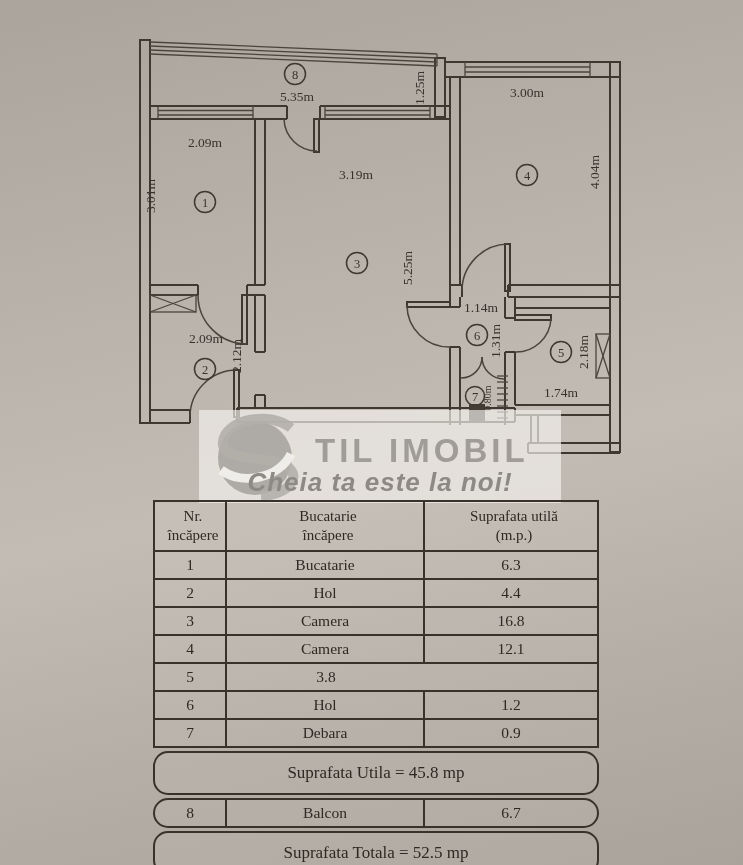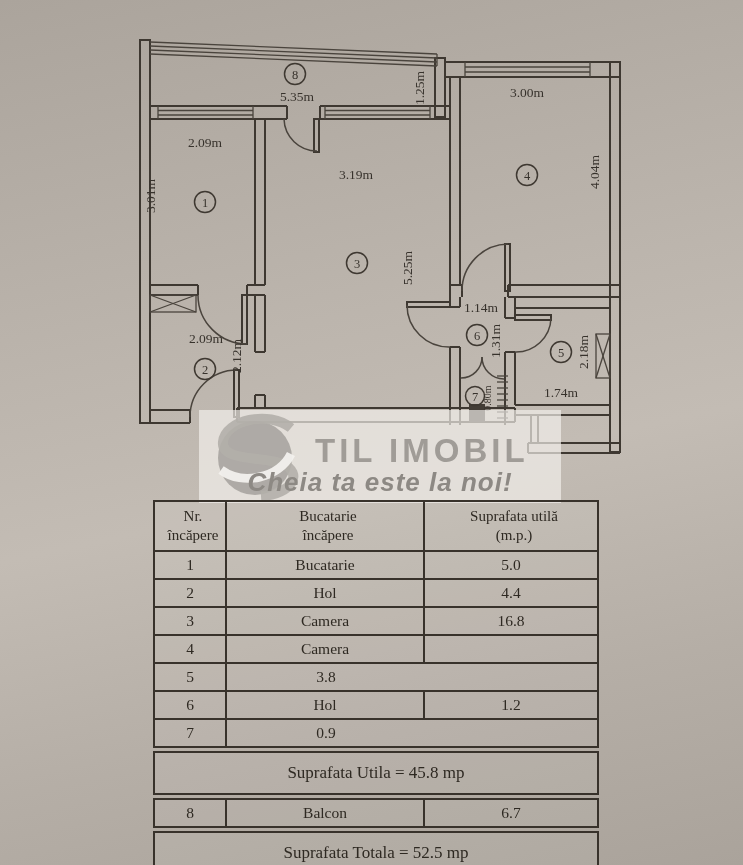--- a/index.html
+++ b/index.html
@@ -31,21 +31,21 @@
     font-size:33px;letter-spacing:4px;color:#a09c97;white-space:nowrap;
   }
   .wm-tag{
     position:absolute;left:0;right:0;top:57px;text-align:center;
     font-family:"Liberation Sans",sans-serif;font-weight:bold;font-style:italic;
     font-size:26px;color:#8d8984;letter-spacing:1px;white-space:nowrap;
   }
   
   .area-table{position:absolute;left:153px;top:500px;width:446px;color:#2e2922;}
   .tsec{border:2px solid #38322b;background:rgba(255,255,255,0.06);}
-  .tsec + .tsec{margin-top:3px;}
+  .tsec + .tsec{margin-top:3px;border-radius:15px;}
   .trow{display:grid;grid-template-columns:72px 198px 1fr;}
   .trow + .trow{border-top:2px solid #38322b;}
   .c{display:flex;align-items:center;justify-content:center;text-align:center;
      font-size:15.5px;line-height:1.3;padding:1px 2px;}
   .c1,.c2{border-right:2px solid #38322b;}
   .thead .c{height:46px;white-space:pre-line;font-size:15px;padding-left:8px;}
   .trow .c{height:24px;}
   .thead .c{height:46px;}
   .merged{height:40px;display:flex;align-items:center;justify-content:center;
           font-size:17px;}
@@ -272,47 +272,49 @@
         <div class="c c1">Nr.
 încăpere</div>
         <div class="c c2">Bucatarie
 încăpere</div>
         <div class="c c3">Suprafata utilă
 (m.p.)</div>
       </div>
       <div class="trow">
         <div class="c c1">1</div>
         <div class="c c2">Bucatarie</div>
-        <div class="c c3">5.0</div>
+        <div class="c c3">6.3</div>
       </div>
       <div class="trow">
         <div class="c c1">2</div>
         <div class="c c2">Hol</div>
         <div class="c c3">4.4</div>
       </div>
       <div class="trow">
         <div class="c c1">3</div>
         <div class="c c2">Camera</div>
         <div class="c c3">16.8</div>
       </div>
       <div class="trow">
         <div class="c c1">4</div>
         <div class="c c2">Camera</div>
+        <div class="c c3">12.1</div>
       </div>
       <div class="trow">
         <div class="c c1">5</div>
         <div class="c c3">3.8</div>
       </div>
       <div class="trow">
         <div class="c c1">6</div>
         <div class="c c2">Hol</div>
         <div class="c c3">1.2</div>
       </div>
       <div class="trow">
         <div class="c c1">7</div>
+        <div class="c c2">Debara</div>
         <div class="c c3">0.9</div>
       </div>
     </div>
 
     <div class="tsec">
       <div class="merged">Suprafata Utila = 45.8 mp</div>
     </div>
 
     <div class="tsec">
       <div class="trow">

